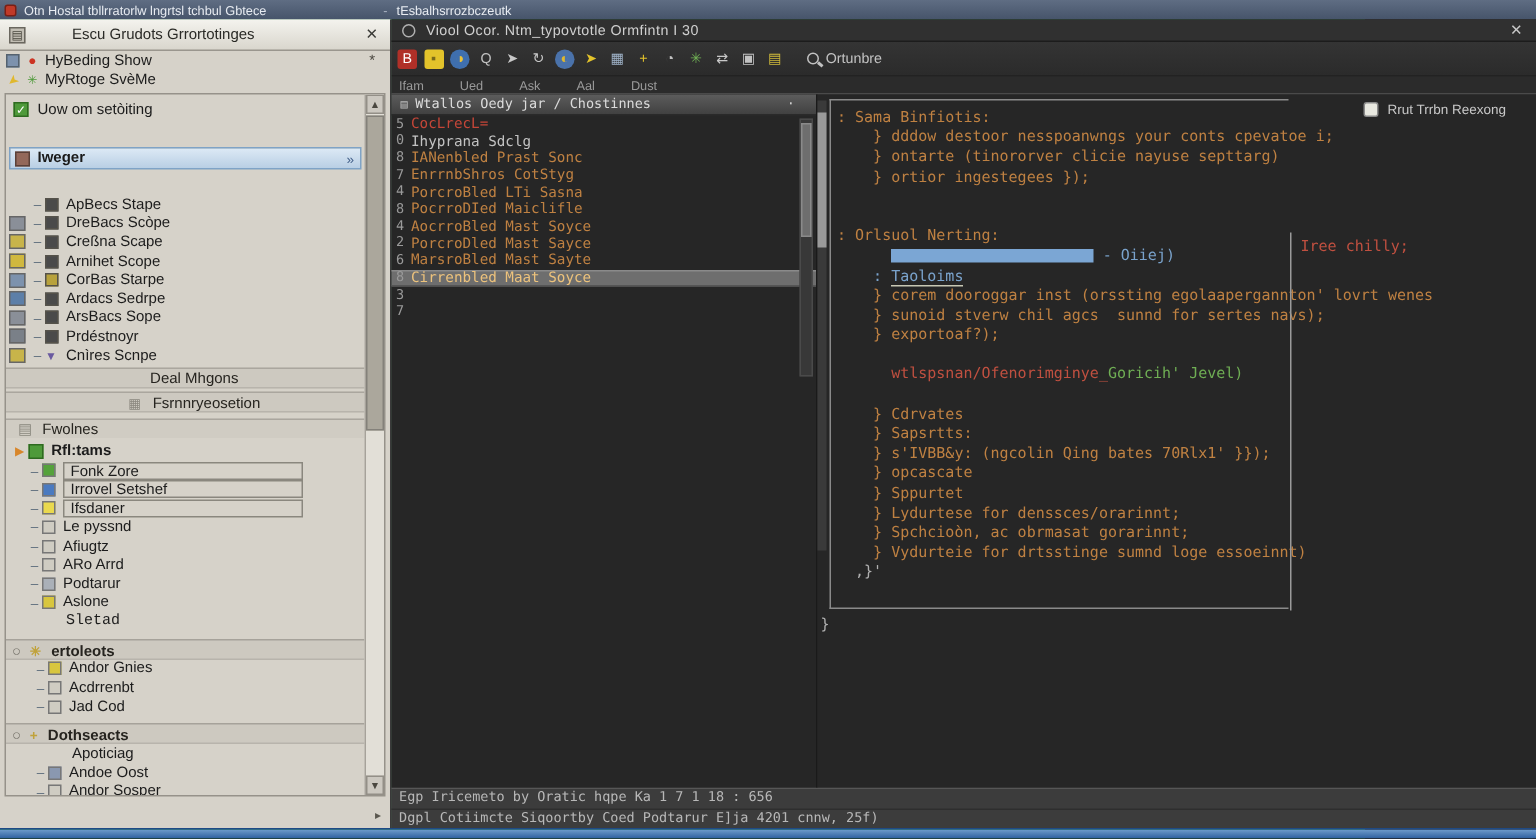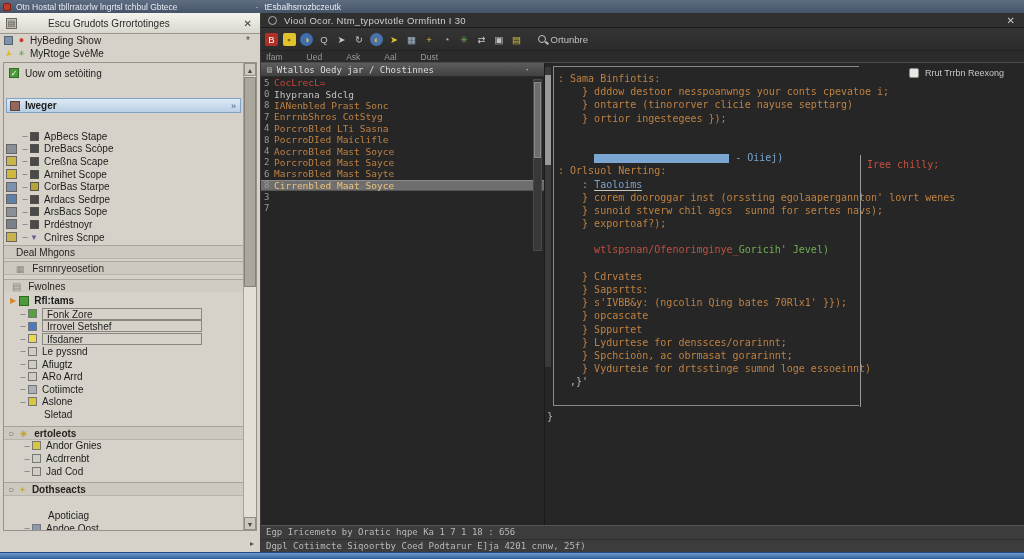--- a/index.html
+++ b/index.html
@@ -47,21 +47,21 @@
   .treerow { display:flex; align-items:center; height:12.6px; padding-left:2px; }
   .gut { width:11px; height:10px; margin-right:3px; flex:0 0 auto; }
   .dash { color:#5a6a7a; width:10px; text-align:center; font-size:9px; flex:0 0 auto; }
   .ticon { width:9px; height:9px; border:1px solid #55524a; margin-right:5px; flex:0 0 auto;
     background:#4a4a4a; }
   .ticon.tri { border:none; background:none; color:#6a5aa0; font-size:8px; line-height:9px; }
   .tlabel { white-space:nowrap; }
   .boxedlabel { border:1px solid #8a877e; padding:0 4px; width:160px; height:12px;
     line-height:11px; white-space:nowrap; overflow:hidden; }
   .sectrow { height:14px; line-height:14px; background:#cdc9c0; border-top:1px solid #aaa69e;
-    border-bottom:1px solid #b8b4ac; padding-left:12px; margin-top:2px; color:#26241f; }
+    border-bottom:1px solid #b8b4ac; padding-left:12px; margin-top:2px; color:#26241f;text-align:center; }
   .sectrow .secticon { color:#8a877e; margin-right:5px; font-size:9px; }
   .grouphead { height:13px; line-height:13px; border-top:1px solid #aaa69e; padding-left:8px;
     margin-top:4px; color:#26241f; background:#d0ccc3; }
   .parentrow { display:flex; align-items:center; height:13px; padding-left:6px; margin-top:2px; }
   .parentrow .tri-or { color:#d8862a; font-size:8px; margin-right:3px; }
   .parentrow .picon { width:10px; height:10px; background:#4e9a3a; border:1px solid #2e6a20; margin-right:5px; }
   .parentrow .plabel { font-weight:bold; }
   .bsect { height:14px; line-height:14px; background:#cdc9c0; border-top:1px solid #a6a29a;
     border-bottom:1px solid #b8b4ac; padding-left:4px; margin-top:5px; font-weight:bold; color:#26241f; }
   .bsect .g1 { color:#7a776f; margin-right:3px; font-weight:normal; }
@@ -284,28 +284,28 @@
               <span class="tlabel">Afiugtz</span>
             </div>
             <div class="treerow" style="padding-left: 14px;">
               <span class="dash">–</span>
               <span class="ticon" style="background: rgb(207, 204, 194); border-color: rgb(119, 119, 119);"></span>
               <span class="tlabel">ARo Arrd</span>
             </div>
             <div class="treerow" style="padding-left: 14px;">
               <span class="dash">–</span>
               <span class="ticon" style="background: rgb(170, 176, 184); border-color: rgb(119, 119, 119);"></span>
-              <span class="tlabel">Cotiimcte</span>
+              <span class="tlabel">Podtarur</span>
             </div>
             <div class="treerow" style="padding-left: 14px;">
               <span class="dash">–</span>
               <span class="ticon" style="background: rgb(216, 198, 62); border-color: rgb(119, 119, 119);"></span>
               <span class="tlabel">Aslone</span>
             </div>
-            <div class="treerow" style="padding-left: 14px;">
+            <div class="treerow" style="padding-left: 14px; font-family: Liberation Mono, monospace;">
               <span class="dash"> </span>
               <span class="tlabel" style="margin-left: 16px;">Sletad</span>
             </div>
           </div>
         <div class="bsect">
           <span class="g1">○</span>
           <span class="g2">✳</span>
           <span>ertoleots</span>
         </div>
         <div id="ertoleots-items">
@@ -324,21 +324,21 @@
               <span class="ticon" style="background: rgb(207, 204, 194); border-color: rgb(119, 119, 119);"></span>
               <span class="tlabel">Jad Cod</span>
             </div>
           </div>
         <div class="bsect">
           <span class="g1">○</span>
           <span class="g2">+</span>
           <span>Dothseacts</span>
         </div>
         <div id="dothseacts-items">
-            <div class="treerow" style="padding-left: 18px; margin-top: 13px;">
+            <div class="treerow" style="padding-left: 18px;">
               <span class="dash"> </span>
               <span class="tlabel" style="margin-left: 16px;">Apoticiag</span>
             </div>
             <div class="treerow" style="padding-left: 18px;">
               <span class="dash">–</span>
               <span class="ticon" style="background: rgb(138, 152, 176); border-color: rgb(119, 119, 119);"></span>
               <span class="tlabel">Andoe Oost</span>
             </div>
             <div class="treerow" style="padding-left: 18px;">
               <span class="dash">–</span>
@@ -464,22 +464,22 @@
           <span class="ricon"></span>
           <span>Rrut Trrbn Reexong</span>
         </span>
         <div class="codebox" id="code-box">
             <div class="codeline"><span class="c-o">: Sama Binfiotis:</span></div>
             <div class="codeline"><span class="c-o">    } dddow destoor nesspoanwngs your conts cpevatoe i;</span></div>
             <div class="codeline"><span class="c-o">    } ontarte (tinororver clicie nayuse septtarg)</span></div>
             <div class="codeline"><span class="c-o">    } ortior ingestegees });</span></div>
             <div class="codeline">&nbsp;</div>
             <div class="codeline">&nbsp;</div>
+            <div class="codeline"><span class="c-o">: Orlsuol Nerting:</span></div>
             <div class="codeline">      <span class="selbar"></span><span class="c-b"> - Oiiej)</span></div>
-            <div class="codeline"><span class="c-o">: Orlsuol Nerting:</span></div>
             <div class="codeline"><span class="c-b">    : </span><span class="c-bu">Taoloims</span></div>
             <div class="codeline"><span class="c-o">    } corem dooroggar inst (orssting egolaapergannton' lovrt wenes</span></div>
             <div class="codeline"><span class="c-o">    } sunoid stverw chil agcs  sunnd for sertes navs);</span></div>
             <div class="codeline"><span class="c-o">    } exportoaf?);</span></div>
             <div class="codeline">&nbsp;</div>
             <div class="codeline"><span class="c-r">      wtlspsnan/Ofenorimginye_</span><span class="c-g">Goricih' Jevel)</span></div>
             <div class="codeline">&nbsp;</div>
             <div class="codeline"><span class="c-o">    } Cdrvates</span></div>
             <div class="codeline"><span class="c-o">    } Sapsrtts:</span></div>
             <div class="codeline"><span class="c-o">    } s'IVBB&amp;y: (ngcolin Qing bates 70Rlx1' }});</span></div>

